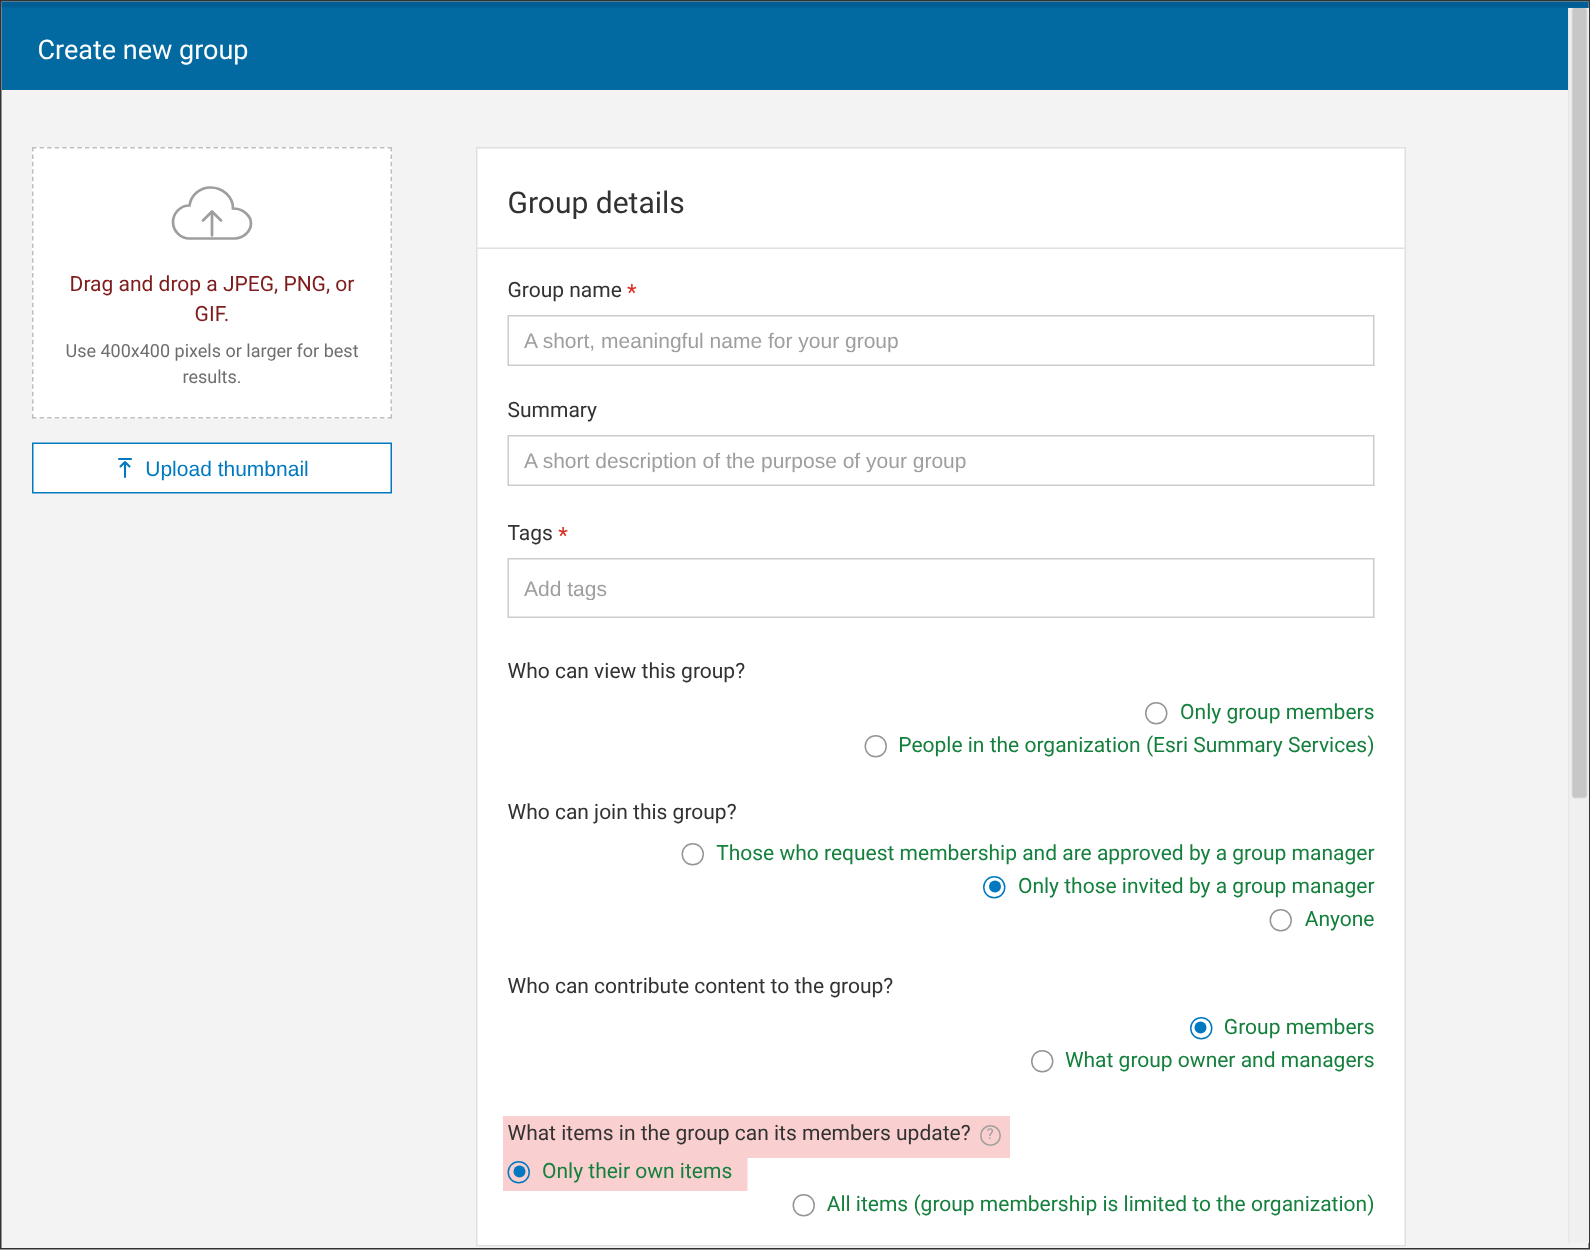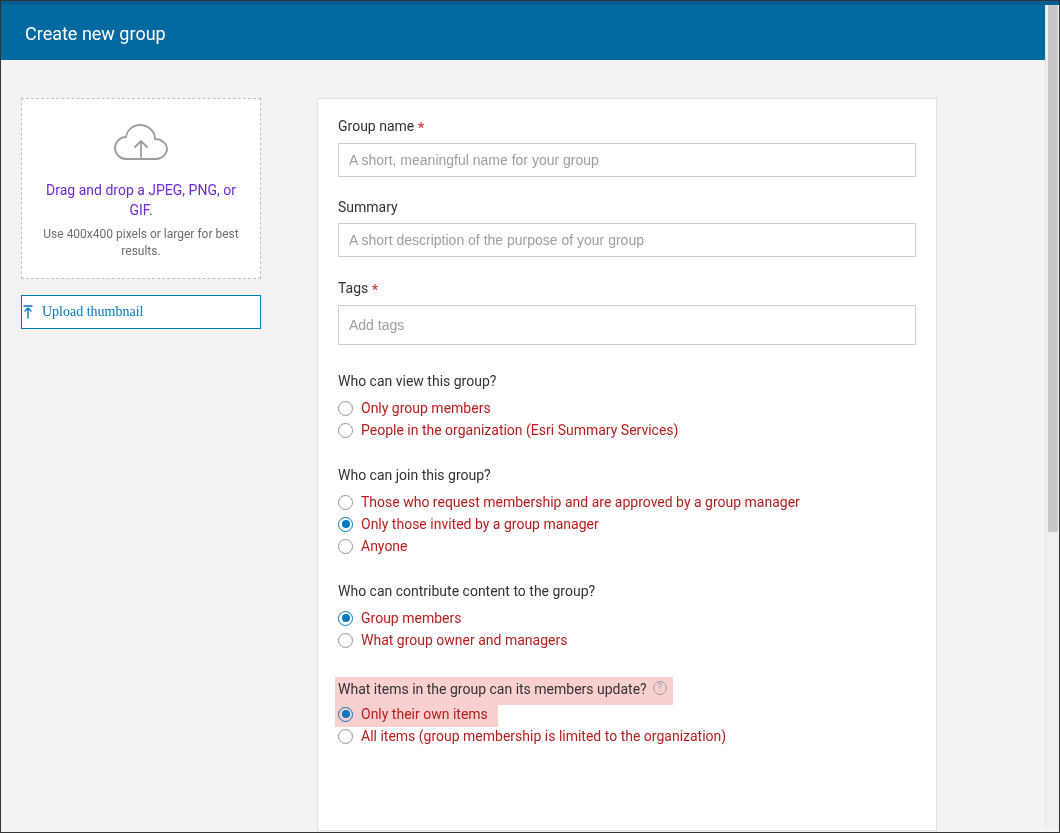--- a/index.html
+++ b/index.html
@@ -38,41 +38,41 @@
     text-align: center;
     padding: 22px 14px 18px;
     margin-bottom: 16px;
   }
   .cloud-icon {
     display: block;
     margin: 0 auto 14px;
   }
   .drop-text {
     font-size: 14px;
-    color: #6d28d9;
+    color: #7f1d1d;
     line-height: 1.4;
     margin-bottom: 6px;
   }
   .drop-sub {
     font-size: 12px;
     color: #6e6e6e;
     line-height: 1.4;
   }
   .upload-btn {
     width: 100%;
     border: 1px solid #0079c1;
     background: #ffffff;
     color: #0079c1;
     padding: 8px 0;
     font-size: 14px;
     cursor: pointer;
     display: flex;
     align-items: center;
+    justify-content: center;
     gap: 8px;
-    font-family: Liberation Serif, serif;
   }
   .upload-arrow {
     display: inline-block;
   }
   .main-panel {
     flex: 1;
     background: #ffffff;
     border: 1px solid #e0e0e0;
     padding: 0;
     max-width: 620px;
@@ -121,22 +121,23 @@
     display: flex;
     align-items: center;
     gap: 6px;
   }
   .radio-row {
     display: flex;
     align-items: center;
     gap: 8px;
     margin-bottom: 4px;
     font-size: 14px;
-    color: #b91c1c;
+    color: #15803d;
     padding: 1px 0;
+    justify-content: flex-end;
   }
   .radio {
     width: 15px;
     height: 15px;
     border: 1.5px solid #959595;
     border-radius: 50%;
     display: inline-flex;
     align-items: center;
     justify-content: center;
     flex-shrink: 0;
@@ -152,21 +153,21 @@
     border-radius: 50%;
   }
   .highlight-block {
     background: #f9d0cf;
     display: inline-block;
     padding: 2px 6px 2px 0;
     margin-left: -3px;
   }
   .highlight-row1 {
     display: inline-flex;
-    align-items: flex-start;
+    align-items: flex-end;
     gap: 6px;
     padding: 2px 0 6px 3px;
   }
   .highlight-row2 {
     display: inline-block;
     background: #f9d0cf;
     padding-right: 10px;
     margin-left: -3px;
   }
   .help-icon {
@@ -220,20 +221,21 @@
     </div>
     <button class="upload-btn">
       <svg class="upload-arrow" width="12" height="14" viewBox="0 0 12 14">
         <path d="M2 1 h8 M6 13 V3 M3 6 l3-3 3 3" fill="none" stroke="#0079c1" stroke-width="1.4" stroke-linecap="round" stroke-linejoin="round"></path>
       </svg>
       <span>Upload thumbnail</span>
     </button>
   </div>
 
   <div class="main-panel">
+    <div class="panel-header">Group details</div>
     <div class="form-body">
 
       <div class="field-group">
         <label class="field-label">
           <span>Group name</span> <span class="required-star">*</span>
         </label>
         <input class="text-input" type="text" placeholder="A short, meaningful name for your group" style="">
       </div>
 
       <div class="field-group">

